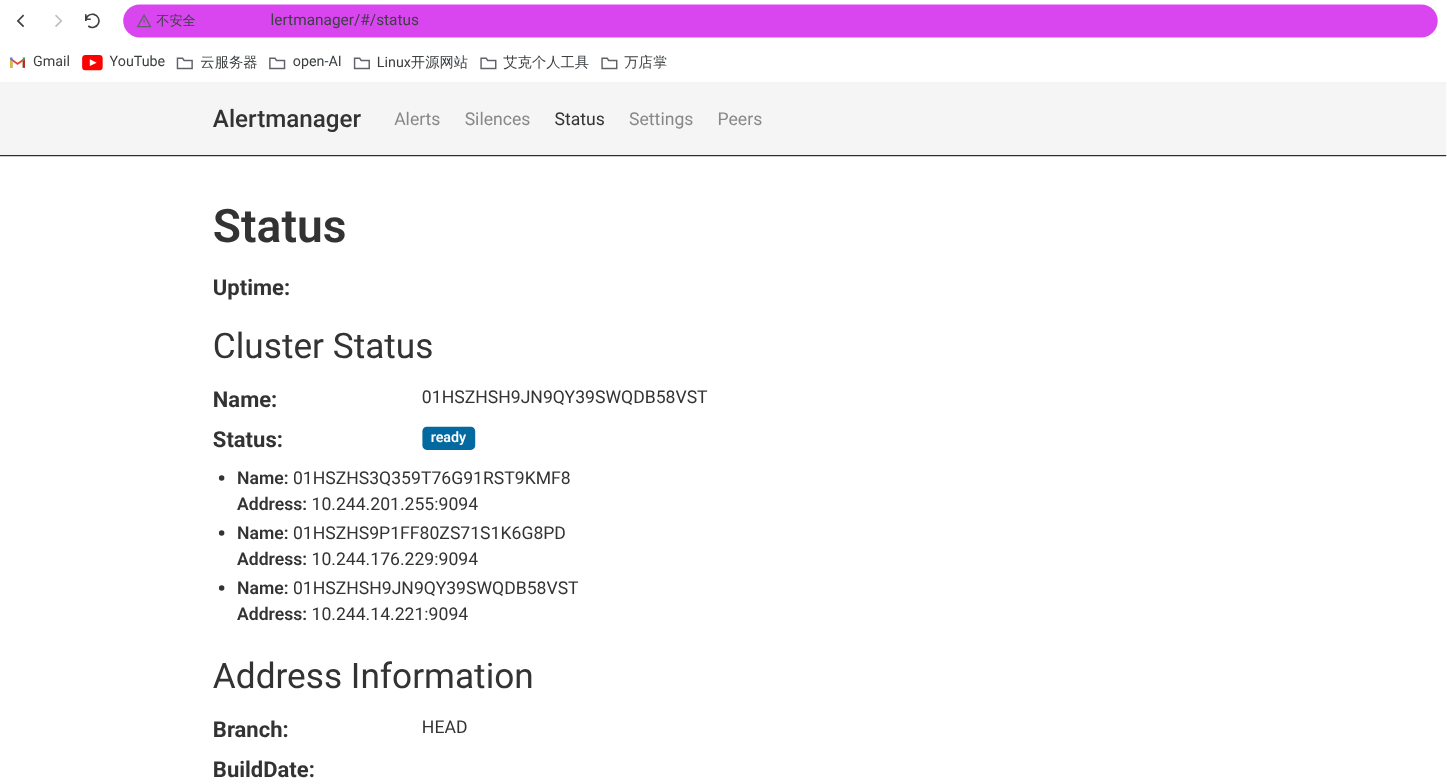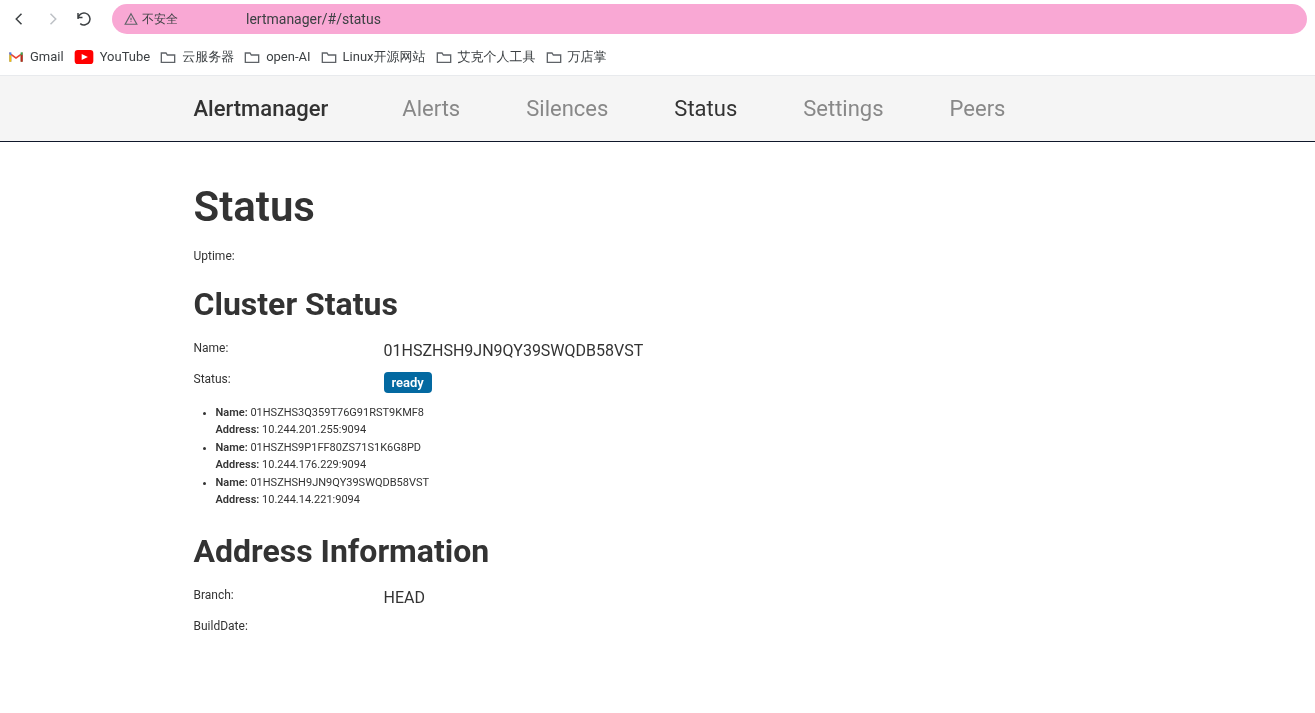--- a/index.html
+++ b/index.html
@@ -2,48 +2,48 @@
 <html><head>
 <meta charset="utf-8">
 <style>
 * { margin: 0; padding: 0; box-sizing: border-box; }
 body { font-family: -apple-system, BlinkMacSystemFont, "Segoe UI", Roboto, sans-serif; background: #fff; }
 
 
 .browser-bar { display: flex; align-items: center; padding: 6px 8px; background: #fff; gap: 8px; height: 38px; }
 .nav-btn { width: 24px; height: 24px; display: flex; align-items: center; justify-content: center; color: #5f6368; cursor: pointer; border-radius: 50%; }
 .nav-btn.disabled { color: #bdc1c6; }
-.url-bar { flex: 1; display: flex; align-items: center; background: #f9a8d4; border-radius: 18px; height: 30px; padding: 0 12px; gap: 8px; margin-left: 8px; }
+.url-bar { flex: 1; display: flex; align-items: center; background: #d946ef; border-radius: 18px; height: 30px; padding: 0 12px; gap: 8px; margin-left: 8px; }
 .insecure { display: flex; align-items: center; gap: 4px; color: #3c4043; font-size: 12px; }
 .url-text { color: #3c4043; font-size: 14px; margin-left: 60px; }
 
 
 .bookmarks-bar { display: flex; align-items: center; padding: 6px 8px; gap: 10px; height: 38px; border-bottom: 1px solid #e8eaed; }
 .bookmark { display: flex; align-items: center; gap: 6px; font-size: 13px; color: #3c4043; cursor: pointer; }
 .gmail-icon { width: 16px; height: 12px; }
 .youtube-icon { width: 20px; height: 14px; }
 .folder-icon { width: 16px; height: 14px; }
 
 
 .app-nav { background: #f5f5f5; border-bottom: 1px solid #0f172a; padding: 0; }
 .app-nav-inner { max-width: 960px; margin: 0 auto; display: flex; align-items: center; padding: 20px 16px; gap: 22px; }
 .brand { font-size: 22px; font-weight: 500; color: #333; margin-right: 8px; }
-.nav-link { font-size: 22px; color: #888; text-decoration: none; cursor: pointer; margin-left: 44px; }
+.nav-link { font-size: 16px; color: #888; text-decoration: none; cursor: pointer; }
 .nav-link.active { color: #333; }
 
 
 .content { max-width: 960px; margin: 0 auto; padding: 24px 16px; color: #333; }
 h1 { font-size: 42px; font-weight: 600; margin: 16px 0 12px 0; }
-h2 { font-size: 32px; font-weight: 700; margin: 16px 0 12px 0; }
+h2 { font-size: 32px; font-weight: 400; margin: 16px 0 12px 0; }
 .row { display: flex; padding: 6px 0; }
-.label { width: 190px; font-weight: 400; font-size: 12px; }
+.label { width: 190px; font-weight: 700; font-size: 20px; }
 .value { font-size: 16px; flex: 1; }
 .badge { background: #0369a1; color: #fff; padding: 3px 8px; border-radius: 4px; font-size: 13px; font-weight: 600; display: inline-block; }
 .peers-list { list-style: disc; padding-left: 22px; }
-.peers-list li { margin-bottom: 2px; font-size: 11px; line-height: 1.5; }
+.peers-list li { margin-bottom: 2px; font-size: 16px; line-height: 1.5; }
 .peer-label { font-weight: 600; }
 </style>
 </head>
 <body>
 
 <div class="browser-bar">
   <div class="nav-btn">
     <svg width="18" height="18" viewBox="0 0 24 24">
         <path fill="none" stroke="#3c4043" stroke-width="2" d="M14 5l-7 7 7 7"></path>
       </svg>

